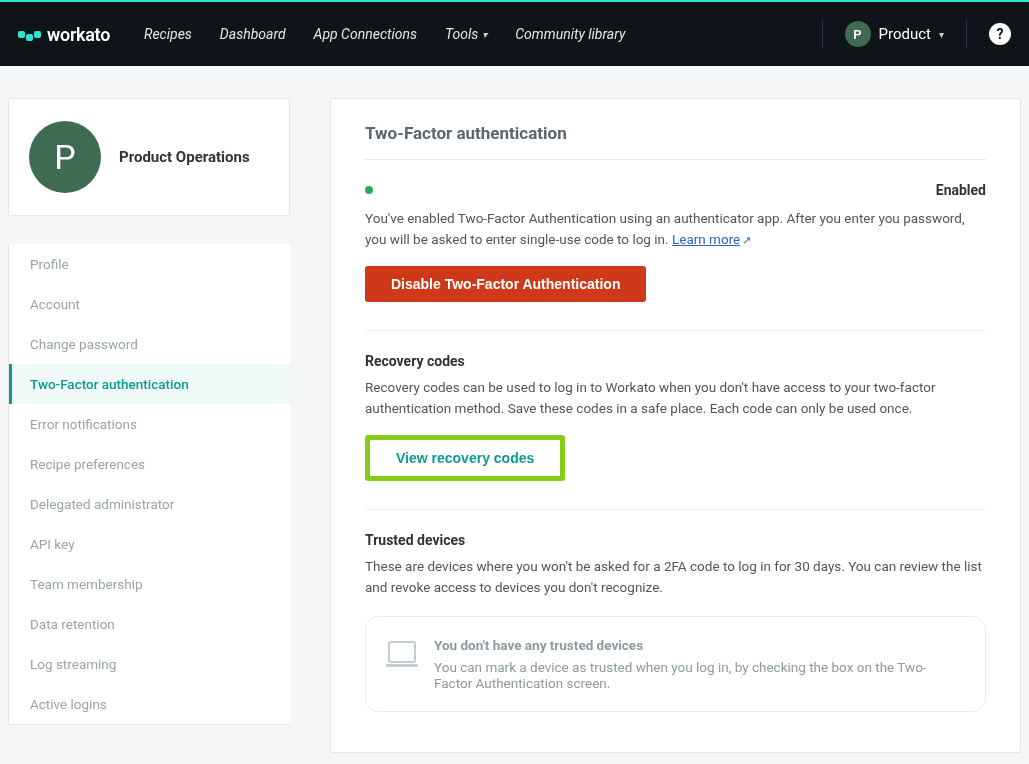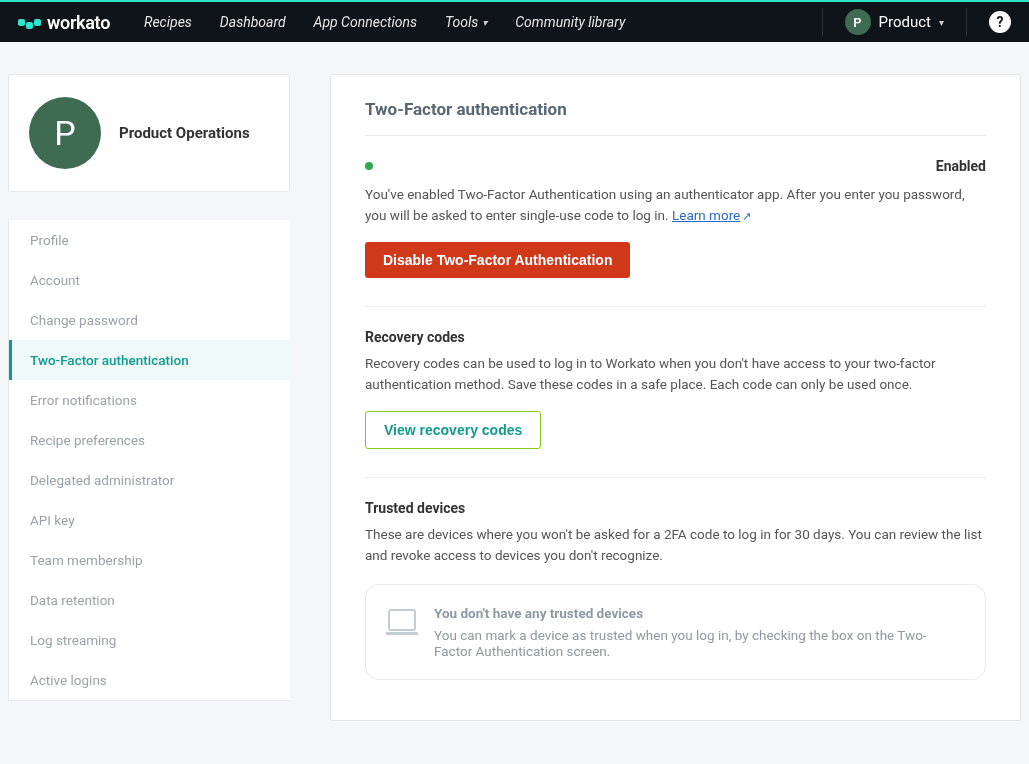--- a/index.html
+++ b/index.html
@@ -6,21 +6,21 @@
     body {
       font-family: -apple-system, BlinkMacSystemFont, "Segoe UI", Roboto, Helvetica, Arial, sans-serif;
       background: #f5f6f7;
       color: #333;
       width: 1029px;
       height: 764px;
       overflow: hidden;
     }
     .top-accent { height: 2px; background: #2ee6d0; }
     .navbar {
-      height: 40px;
+      height: 64px;
       background: #0f1418;
       display: flex;
       align-items: center;
       padding: 12px 18px;
       color: #fff;
     }
     .logo { display: flex; align-items: center; gap: 6px; font-weight: 600; font-size: 18px; letter-spacing: -0.3px; }
     .logo-mark { display: flex; gap: 1px; }
     .logo-dot { width: 7px; height: 7px; background: #2ee6d0; border-radius: 2px; }
     .logo-dot:nth-child(2) { transform: translateY(3px); }
@@ -73,28 +73,28 @@
     .page-title { font-size: 17px; font-weight: 700; color: #5a6772; padding-bottom: 16px; border-bottom: 1px solid #e8eaec; }
     .section { padding: 22px 0 28px; border-bottom: 1px solid #eceef0; }
     .section:last-child { border-bottom: none; padding-bottom: 0; }
     .status-row { display: flex; align-items: center; gap: 8px; margin-bottom: 10px; justify-content: space-between; }
     .status-dot { width: 8px; height: 8px; border-radius: 50%; background: #2fa84f; }
     .status-label { font-size: 14px; font-weight: 700; color: #333; }
     .section-text { font-size: 13.5px; color: #555; line-height: 1.55; }
     .learn-link { color: #2a69c7; text-decoration: underline; cursor: pointer; }
     .ext-icon { font-size: 11px; color: #2a69c7; margin-left: 2px; }
     .btn {
-      display: inline-block; margin-top: 16px; padding: 10px 18px;
+      display: inline-block; margin-top: 16px; padding: 10px 26px;
       border-radius: 3px; font-size: 14px; font-weight: 600; cursor: pointer;
       border: none;
       text-align: right;
     }
     .btn-danger { background: #d0381a; color: #fff; }
     .btn-outline {
-      background: #fff; color: #0f9b8e; border: 1px solid #84cc16;
+      background: #fff; color: #0f9b8e; border: 5px solid #84cc16;
       font-weight: 600;
     }
     .section-heading { font-size: 14px; font-weight: 700; color: #333; margin-bottom: 8px; }
     .empty-box {
       border: 1px solid #e8eaec; border-radius: 14px; padding: 20px 22px;
       display: flex; gap: 18px; align-items: flex-start; margin-top: 18px;
     }
     .device-icon {
       width: 28px; height: 22px; border: 2px solid #c4cdd3; border-radius: 3px;
       position: relative; flex-shrink: 0; margin-top: 4px;

